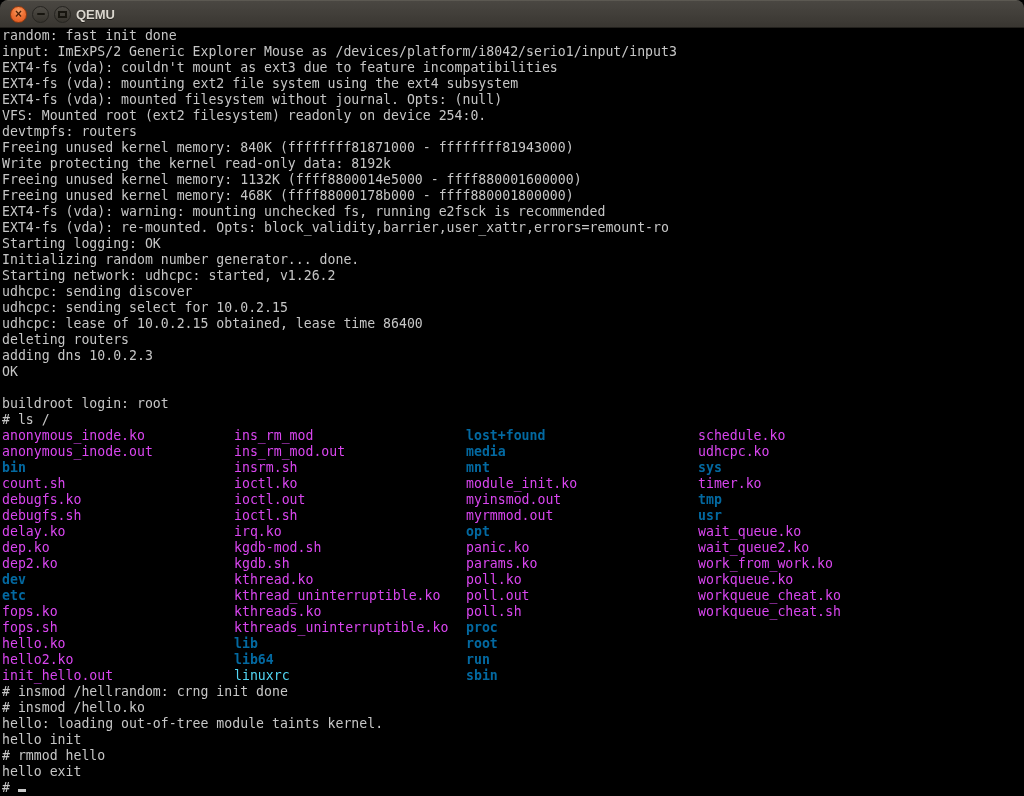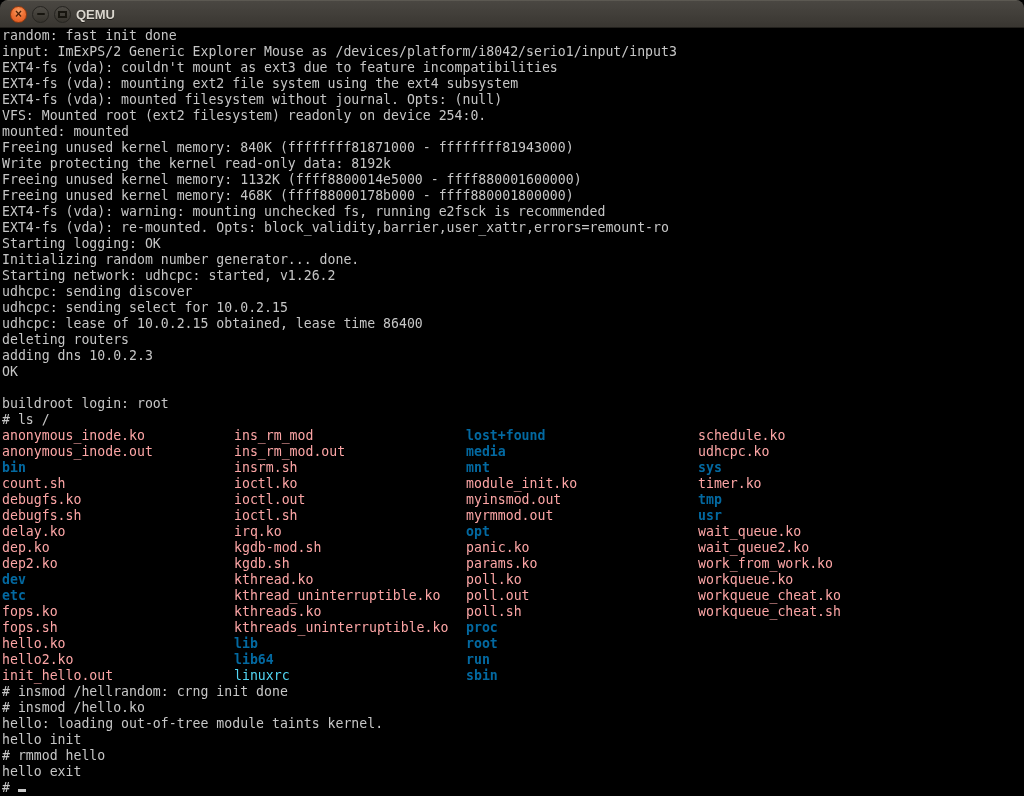--- a/index.html
+++ b/index.html
@@ -10,21 +10,21 @@
   .tb-close{background:radial-gradient(circle at 50% 30%,#f9a266 0%,#ef7236 45%,#d9541c 100%);border:1px solid #8f3a10;color:#4e2008;font:bold 12px/1 "Liberation Sans",sans-serif;}
   .tb-dim{background:linear-gradient(#4f4c46,#36332d);border:1px solid #262420;}
   .icon-min{width:8px;height:2px;background:#17150f;border-radius:1px;}
   .icon-max{width:9px;height:7px;border:2px solid #17150f;box-sizing:border-box;}
   .tb-title{color:#dbd7cf;font:bold 13px "Liberation Sans",sans-serif;text-shadow:0 1px 0 #211f1c;}
   .screen{width:820px;height:768px;background:#000;padding:0 0 0 2px;box-sizing:border-box;
           font:13.2px/16px "DejaVu Sans Mono",monospace;color:#c6c6c6;}
   .line{height:16px;white-space:pre;}
   .ls-grid{display:grid;grid-template-rows:repeat(16,16px);grid-auto-flow:column;grid-auto-columns:232px;}
   .ls-entry{height:16px;line-height:16px;white-space:pre;}
-  .c-g{color:#fca5a5;}
+  .c-g{color:#d946ef;}
   .c-d{color:#0369a1;font-weight:bold;}
   .c-l{color:#53d7f5;}
   .prompt-line{height:16px;white-space:pre;}
   .cursor{display:inline-block;width:8px;height:3px;background:#c6c6c6;vertical-align:baseline;}
 </style>
 </head>
 <body>
 
 <div class="window">
   <div class="titlebar">
@@ -41,21 +41,21 @@
   </div>
 
   <div class="screen">
     <div>
         <div class="line">random: fast init done</div>
         <div class="line">input: ImExPS/2 Generic Explorer Mouse as /devices/platform/i8042/serio1/input/input3</div>
         <div class="line">EXT4-fs (vda): couldn't mount as ext3 due to feature incompatibilities</div>
         <div class="line">EXT4-fs (vda): mounting ext2 file system using the ext4 subsystem</div>
         <div class="line">EXT4-fs (vda): mounted filesystem without journal. Opts: (null)</div>
         <div class="line">VFS: Mounted root (ext2 filesystem) readonly on device 254:0.</div>
-        <div class="line">mounted: mounted</div>
+        <div class="line">devtmpfs: routers</div>
         <div class="line">Freeing unused kernel memory: 840K (ffffffff81871000 - ffffffff81943000)</div>
         <div class="line">Write protecting the kernel read-only data: 8192k</div>
         <div class="line">Freeing unused kernel memory: 1132K (ffff8800014e5000 - ffff880001600000)</div>
         <div class="line">Freeing unused kernel memory: 468K (ffff88000178b000 - ffff880001800000)</div>
         <div class="line">EXT4-fs (vda): warning: mounting unchecked fs, running e2fsck is recommended</div>
         <div class="line">EXT4-fs (vda): re-mounted. Opts: block_validity,barrier,user_xattr,errors=remount-ro</div>
         <div class="line">Starting logging: OK</div>
         <div class="line">Initializing random number generator... done.</div>
         <div class="line">Starting network: udhcpc: started, v1.26.2</div>
         <div class="line">udhcpc: sending discover</div>

